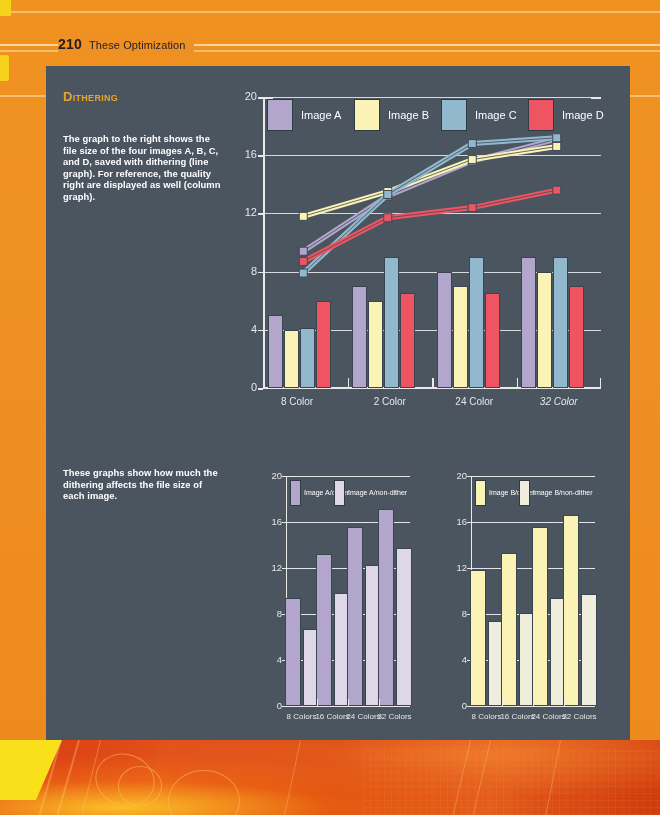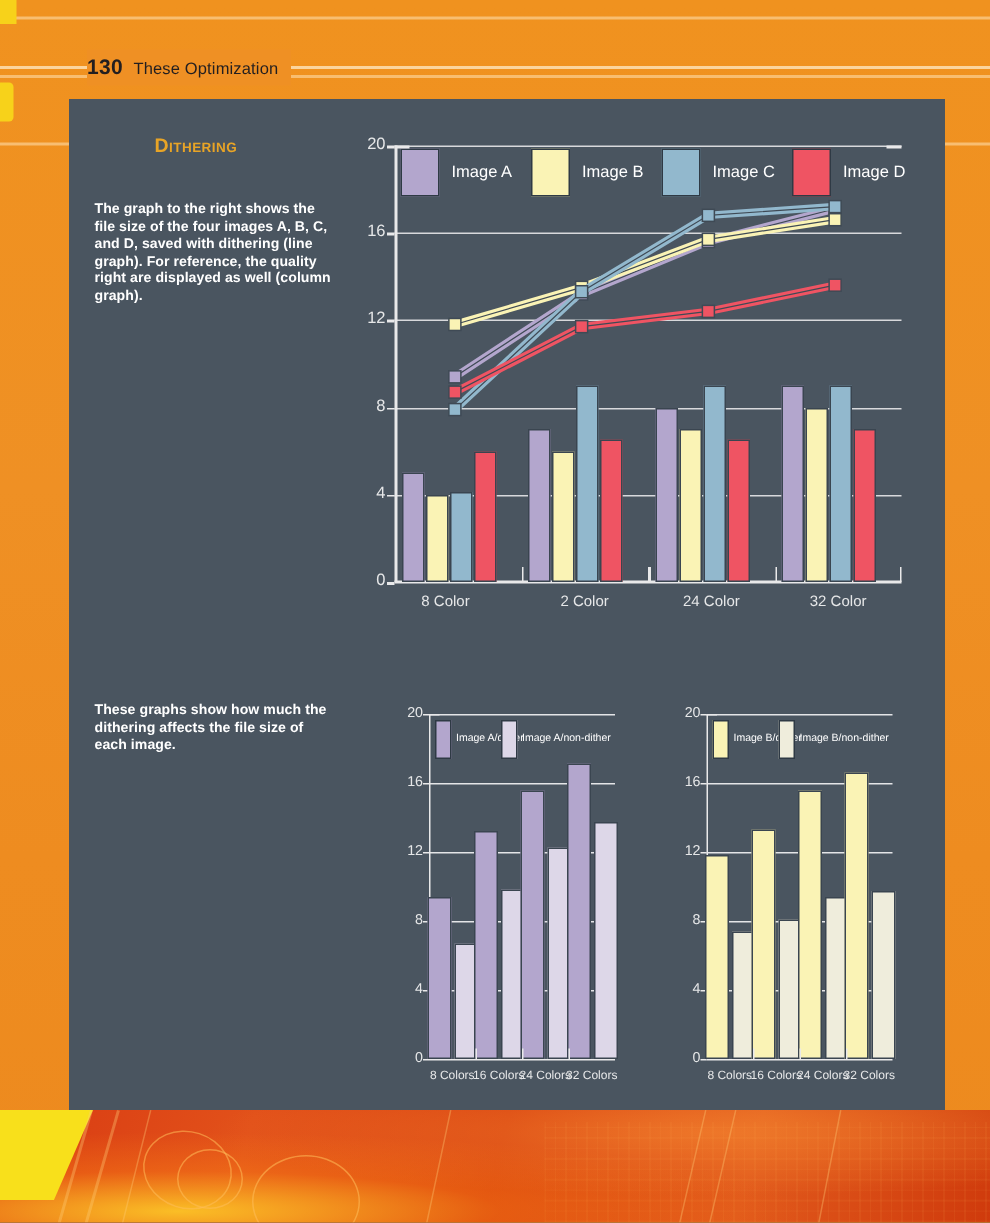--- a/index.html
+++ b/index.html
@@ -38,21 +38,21 @@
   #header .rule{position:absolute;left:0;right:0;top:11px;height:1.5px;background:rgba(255,235,200,.75);}
   #header .htext{position:absolute;left:58px;top:0;background:#ef9024;padding:0 8px 0 0;
       display:flex;align-items:baseline;gap:7px;line-height:22px;}
   #page-number{font-weight:bold;font-size:14px;color:#231f20;letter-spacing:.2px;}
   #section-title{font-size:11px;color:#231f20;letter-spacing:.1px;}
 
   
   #panel{position:absolute;left:46px;top:66px;width:584px;height:707px;background:#4a5560;}
 
   
-  #chart-heading{position:absolute;left:63px;top:88px;width:175px;margin-left:40px;}
+  #chart-heading{position:absolute;left:63px;top:88px;width:175px;}
   #chart-heading .l1,#chart-heading .l2{
      color:#e8a426;font-weight:bold;font-size:13px;letter-spacing:.3px;line-height:17px;
      font-variant:small-caps;text-transform:capitalize;}
   #chart-heading .l1{font-size:13px;}
   #intro-text{position:absolute;left:63px;top:133px;width:162px;
      color:#ffffff;font-size:9.4px;line-height:11.6px;font-weight:bold;letter-spacing:.05px;}
   #second-text{position:absolute;left:63px;top:467px;width:160px;
      color:#ffffff;font-size:9.4px;line-height:11.6px;font-weight:bold;letter-spacing:.05px;}
 
   
@@ -95,21 +95,21 @@
   <div class="bg-band" style="top:11px;"></div>
   <div class="bg-band" style="top:50px;"></div>
   <div class="bg-band" style="top:95px;"></div>
   <div class="tab-yellow" style="top:0px;width:11px;height:16px;"></div>
   <div class="tab-yellow" style="top:55px;width:9px;height:26px;border-radius:0 3px 3px 0;"></div>
 </div>
 
 <div id="header">
   <div class="rule"></div>
   <div class="htext">
-    <span id="page-number">130</span>
+    <span id="page-number">210</span>
     <span id="section-title">These Optimization</span>
   </div>
 </div>
 
 <div id="panel"></div>
 
 <div id="chart-heading">
   <div class="l1">Dithering</div>
 </div>
 <div id="intro-text">The graph to the right shows the file size of the four images A, B, C, and D, saved with dithering (line graph). For reference, the quality right are displayed as well (column graph).</div>
@@ -195,21 +195,21 @@
     <div class="tickmark" style="left: 258px; top: 213.4px; width: 5px; height: 1.5px;"></div>
     <div class="ytick-label" style="left: 235px; top: 148.2px;">16</div>
     <div class="tickmark" style="left: 258px; top: 155.2px; width: 5px; height: 1.5px;"></div>
     <div class="ytick-label" style="left: 235px; top: 90px;">20</div>
     <div class="tickmark" style="left: 258px; top: 97px; width: 5px; height: 1.5px;"></div>
   </div>
 <div id="main-xlabels">
     <div class="xtick-label" style="left: 255px; top: 396px;">8 Color</div>
     <div class="xtick-label" style="left: 347.75px; top: 396px;">2 Color</div>
     <div class="xtick-label" style="left: 432.25px; top: 396px;">24 Color</div>
-    <div class="xtick-label" style="left: 516.75px; top: 396px;">32 Color</div>
+    <div class="xtick-label" style="left: 516.75px; top: 396px; font-style: italic;">32 Color</div>
   </div>
 
 <div id="chart-a" class="chart mini-chart">
     <div class="ytick-label" style="left: 0px; top: 224px;">0</div>
     <div class="tickmark" style="left: 18px; top: 230px; width: 4px; height: 1.2px;"></div>
     <div class="gridline" style="left: 22px; width: 124px; top: 184px;"></div>
     <div class="ytick-label" style="left: 0px; top: 178px;">4</div>
     <div class="tickmark" style="left: 18px; top: 184px; width: 4px; height: 1.2px;"></div>
     <div class="gridline" style="left: 22px; width: 124px; top: 138px;"></div>
     <div class="ytick-label" style="left: 0px; top: 132px;">8</div>

